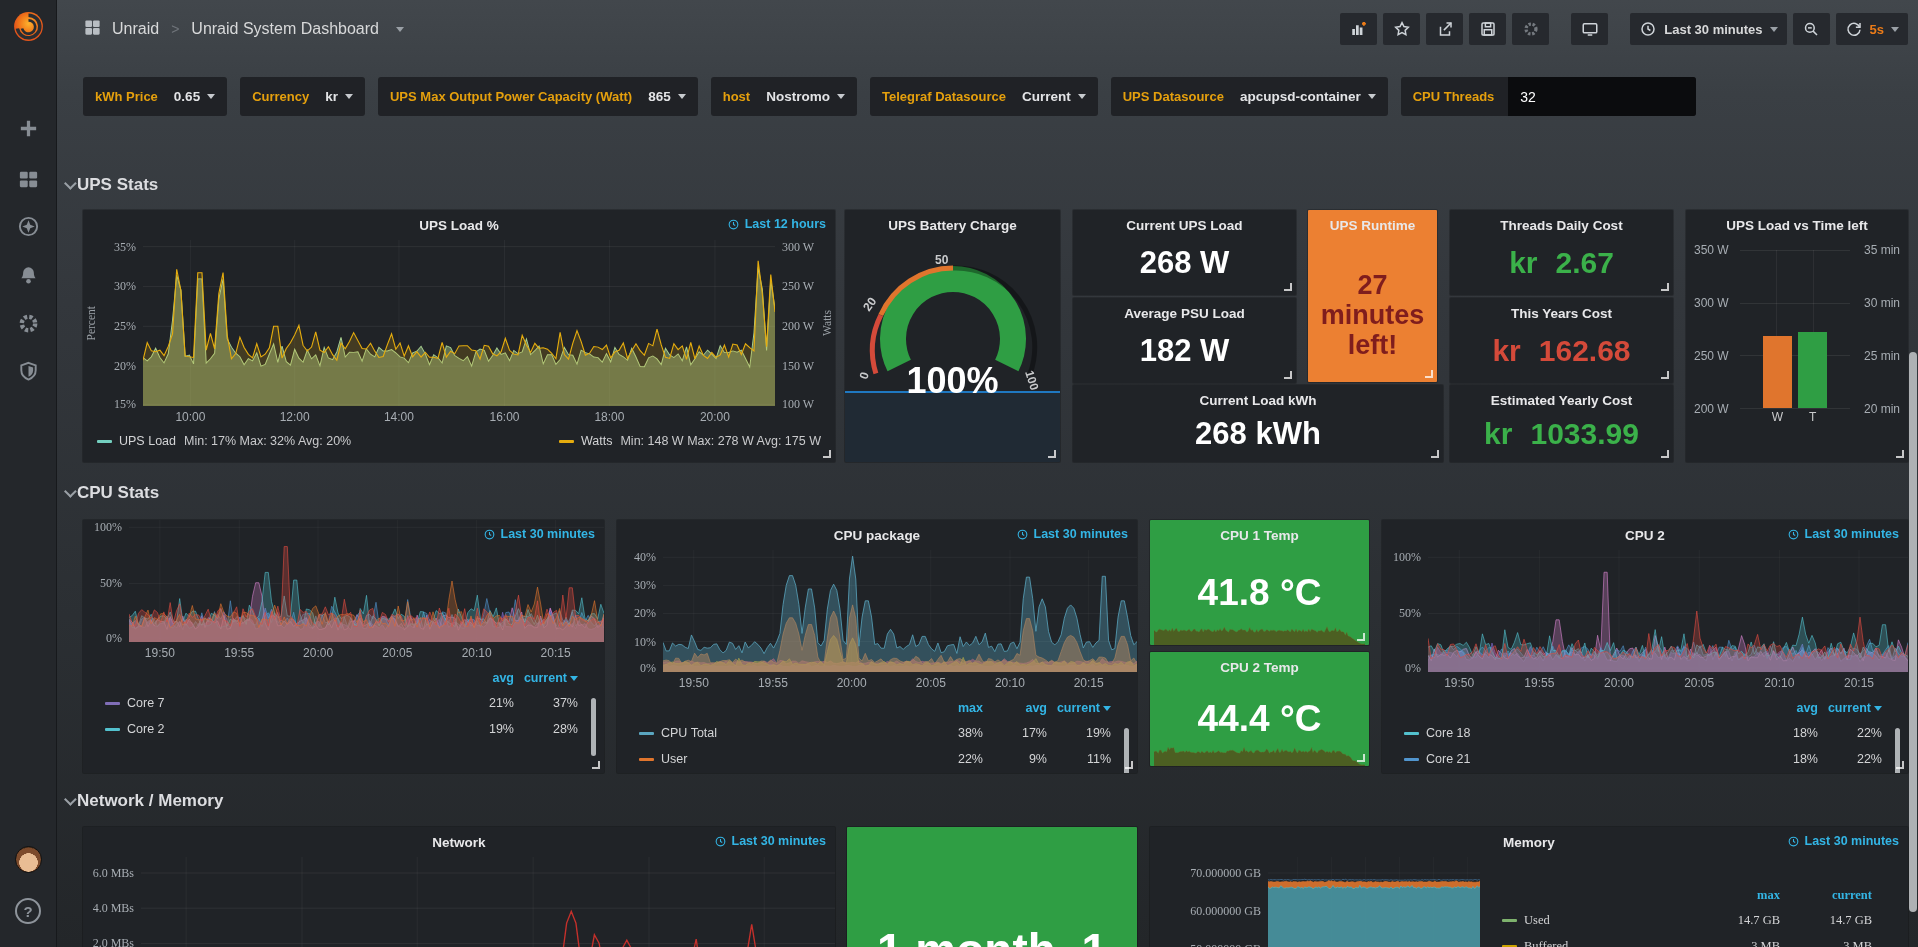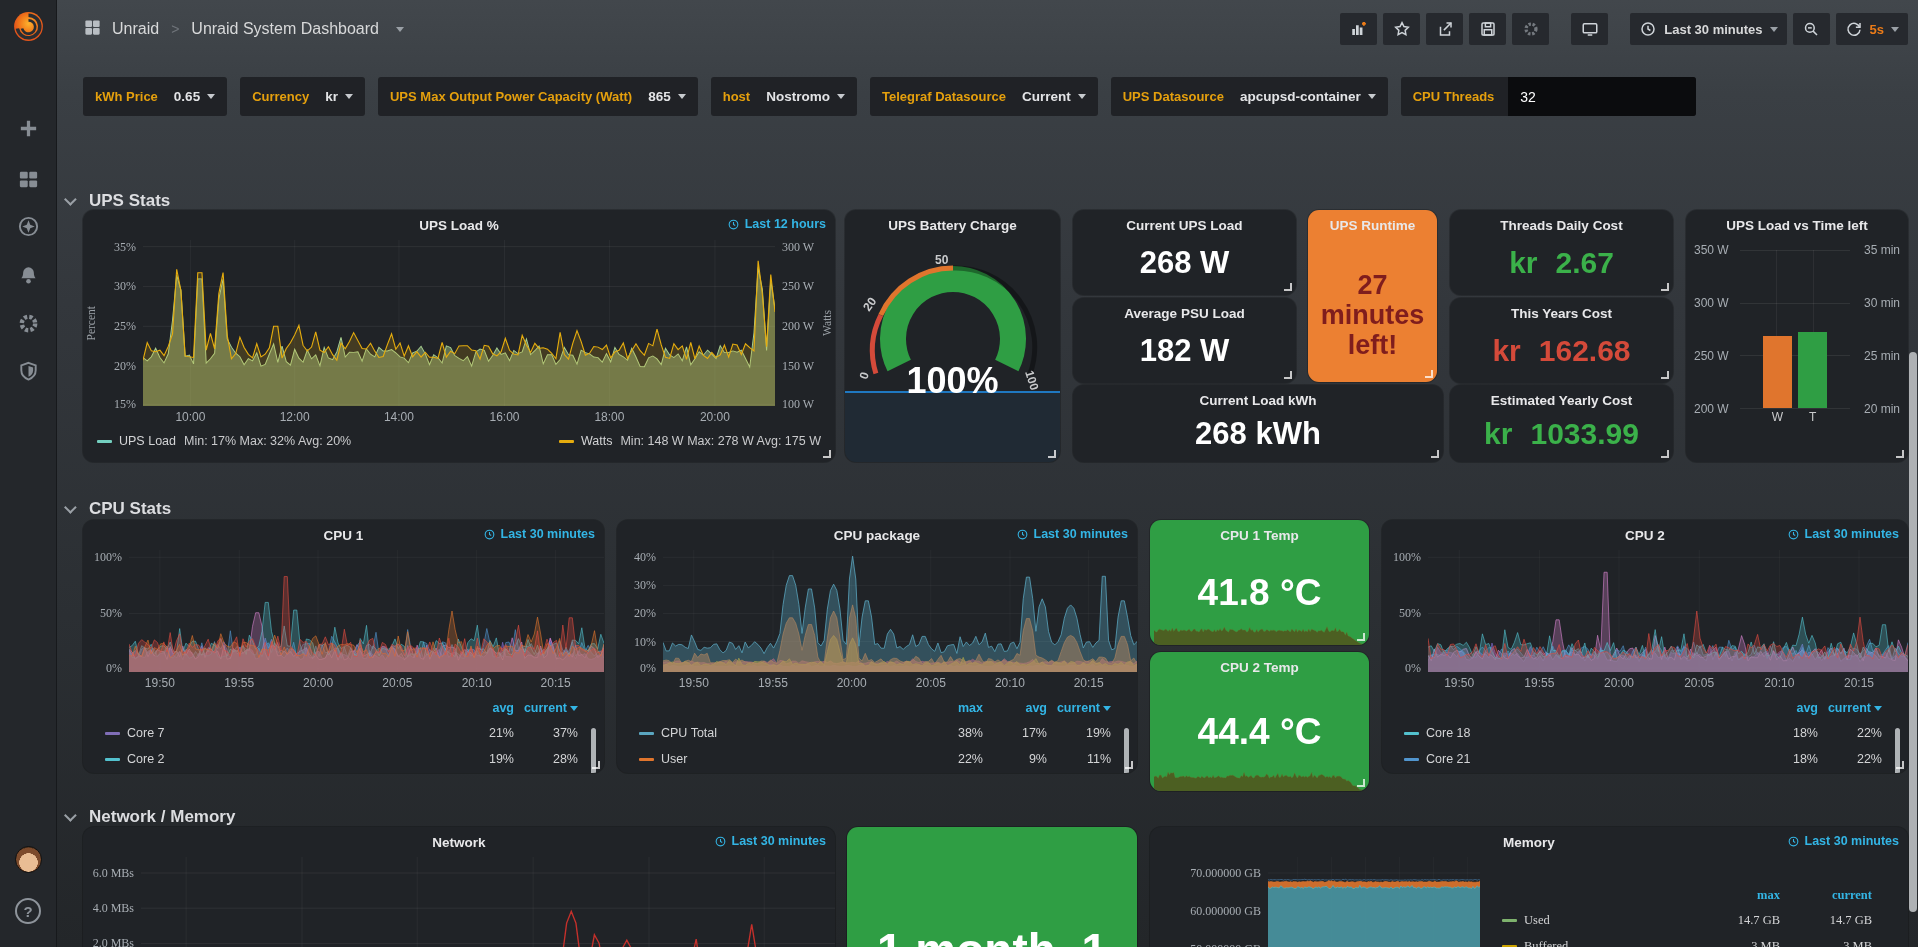--- a/index.html
+++ b/index.html
@@ -38,27 +38,27 @@
   .vvalue { color:#e3e4e6; font-size:13.5px; font-weight:600; margin-left:16px; }
   .vchip .caret { border-top-color:#c7cace; }
   .vinput { height:39px; width:188px; background:#0b0c0e; border-radius:0 3px 3px 0; color:#fff; font-size:14px; display:flex; align-items:center; padding:0 12px; }
   .vchip.threads { padding-right:0; }
 
   .linkrow { position:absolute; left:83px; top:124px; height:28px; background:#202226; border-radius:3px; display:flex; align-items:center; padding:0 14px; gap:30px; }
   .dashlink { display:flex; align-items:center; gap:7px; font-size:12.5px; font-weight:600; color:#d8d9da; cursor:pointer; }
   .dashlink svg { width:13px; height:13px; stroke:#c3c7cb; fill:none; stroke-width:2; }
 
   
-  .sechead { position:absolute; left:68px; display:flex; align-items:center; gap:12px; font-size:17px; font-weight:bold; color:#dcdde0; cursor:pointer;margin-top:16px; }
+  .sechead { position:absolute; left:68px; display:flex; align-items:center; font-size:17px; font-weight:bold; color:#dcdde0; cursor:pointer; }
   .chev { width:9px; height:9px; border-left:2px solid #9aa0a6; border-bottom:2px solid #9aa0a6; transform:rotate(-45deg) translateY(-3px); }
 
   .row { position:absolute; left:83px; }
 
   
-  .panel { position:absolute; background:#202327; border-radius:11px; box-shadow:0 0 0 1px rgba(0,0,0,.22); overflow:hidden; }
+  .panel { position:absolute; background:#202327; border-radius:1px; box-shadow:0 0 0 1px rgba(0,0,0,.22); overflow:hidden; }
   .panel::after { content:''; position:absolute; right:4px; bottom:4px; width:6px; height:6px;
     border-right:2px solid rgba(255,255,255,.75); border-bottom:2px solid rgba(255,255,255,.75); }
   .ptitle { height:30px; display:flex; align-items:center; justify-content:center; font-size:13.5px; font-weight:bold; color:#e8e8ea; cursor:pointer; }
   .timechip { position:absolute; right:9px; top:7px; display:flex; align-items:center; gap:5px; color:#33b5e5; font-size:12.5px; font-weight:600; cursor:pointer; }
   .timechip svg { width:13px; height:13px; stroke:#33b5e5; fill:none; stroke-width:2; }
 
   .gbody { position:relative; display:flex;font-family:Liberation Serif, serif; }
   .ylab { width:16px; display:flex; align-items:center; justify-content:center; font-size:11.5px; color:#9aa0a6; }
   .ylab span { writing-mode:vertical-rl; transform:rotate(180deg); }
   .gutter { position:relative; }
@@ -464,21 +464,20 @@
   </div>
 
   <div class="sechead" style="top:483px">
       <span class="chev"></span>
       <span>CPU Stats</span>
     </div>
 
   <div class="row" style="top:520px; width:1825px; height:253px">
 
     <div class="panel" style="left:0; top:0; width:521px; height:253px">
-      <div class="ptitle">CPU 1</div>
       <div class="timechip">
           <svg viewBox="0 0 24 24">
             <circle cx="12" cy="12" r="8"></circle>
             <path d="M12 7.5V12l3.2 2"></path>
           </svg>
           <span>Last 30 minutes</span>
         </div>
       <div class="gbody" style="height:122px">
         <div class="gutter l" style="width:46px">
           <span style="top:6%">100%</span>
@@ -624,21 +623,21 @@
     </div>
 
     <div class="panel stat green" style="left:1067px; top:0; width:219px; height:125px">
       <div class="ptitle">CPU 1 Temp</div>
       <div class="statv tempv">41.8 °C</div>
       <div class="sparkwrap"><svg class="gen" preserveAspectRatio="none" viewBox="0 0 1000 300">
             <path d="M0.0 168.3L6.7 182.4L13.3 186.4L20.0 167.4L26.7 161.8L33.3 165.6L40.0 169.2L46.7 175.0L53.3 162.1L60.0 166.3L66.7 181.4L73.3 165.2L80.0 180.8L86.7 150.9L93.3 181.6L100.0 163.5L106.7 152.8L113.3 180.8L120.0 182.5L126.7 167.3L133.3 173.7L140.0 169.5L146.7 169.9L153.3 179.5L160.0 170.7L166.7 161.0L173.3 178.5L180.0 181.5L186.7 164.0L193.3 159.1L200.0 178.5L206.7 179.6L213.3 186.7L220.0 167.0L226.7 157.4L233.3 187.5L240.0 160.4L246.7 173.0L253.3 163.6L260.0 160.3L266.7 172.8L273.3 180.2L280.0 184.3L286.7 166.0L293.3 186.6L300.0 164.8L306.7 176.6L313.3 156.3L320.0 179.2L326.7 166.7L333.3 141.5L340.0 170.8L346.7 178.1L353.3 187.4L360.0 161.5L366.7 166.0L373.3 164.5L380.0 173.6L386.7 182.7L393.3 186.0L400.0 169.1L406.7 168.6L413.3 157.4L420.0 169.7L426.7 166.7L433.3 170.4L440.0 188.4L446.7 179.0L453.3 145.7L460.0 171.2L466.7 165.8L473.3 187.1L480.0 187.8L486.7 162.3L493.3 187.7L500.0 171.4L506.7 162.2L513.3 159.9L520.0 180.8L526.7 180.8L533.3 166.0L540.0 169.3L546.7 180.9L553.3 169.0L560.0 172.1L566.7 168.9L573.3 171.9L580.0 185.8L586.7 174.1L593.3 170.7L600.0 175.0L606.7 174.0L613.3 181.4L620.0 173.2L626.7 178.2L633.3 165.3L640.0 178.0L646.7 185.1L653.3 159.2L660.0 173.5L666.7 185.0L673.3 159.5L680.0 188.1L686.7 168.4L693.3 173.5L700.0 183.4L706.7 160.2L713.3 185.8L720.0 174.2L726.7 185.8L733.3 159.4L740.0 183.5L746.7 160.3L753.3 165.3L760.0 171.2L766.7 176.0L773.3 189.0L780.0 174.1L786.7 175.7L793.3 169.3L800.0 180.9L806.7 188.9L813.3 164.6L820.0 139.4L826.7 173.9L833.3 186.6L840.0 173.9L846.7 173.0L853.3 176.5L860.0 148.2L866.7 185.8L873.3 178.2L880.0 161.0L886.7 182.7L893.3 182.5L900.0 188.0L906.7 214.8L913.3 188.3L920.0 221.2L926.7 224.6L933.3 231.2L940.0 242.0L946.7 249.7L953.3 259.9L960.0 267.3L966.7 276.0L973.3 282.3L980.0 289.6L986.7 290.6L993.3 290.4L1000.0 290.0L1000 300L0 300Z" fill="rgba(84,79,26,0.8)" stroke="none"></path>
             <path d="M0.0 168.3L6.7 182.4L13.3 186.4L20.0 167.4L26.7 161.8L33.3 165.6L40.0 169.2L46.7 175.0L53.3 162.1L60.0 166.3L66.7 181.4L73.3 165.2L80.0 180.8L86.7 150.9L93.3 181.6L100.0 163.5L106.7 152.8L113.3 180.8L120.0 182.5L126.7 167.3L133.3 173.7L140.0 169.5L146.7 169.9L153.3 179.5L160.0 170.7L166.7 161.0L173.3 178.5L180.0 181.5L186.7 164.0L193.3 159.1L200.0 178.5L206.7 179.6L213.3 186.7L220.0 167.0L226.7 157.4L233.3 187.5L240.0 160.4L246.7 173.0L253.3 163.6L260.0 160.3L266.7 172.8L273.3 180.2L280.0 184.3L286.7 166.0L293.3 186.6L300.0 164.8L306.7 176.6L313.3 156.3L320.0 179.2L326.7 166.7L333.3 141.5L340.0 170.8L346.7 178.1L353.3 187.4L360.0 161.5L366.7 166.0L373.3 164.5L380.0 173.6L386.7 182.7L393.3 186.0L400.0 169.1L406.7 168.6L413.3 157.4L420.0 169.7L426.7 166.7L433.3 170.4L440.0 188.4L446.7 179.0L453.3 145.7L460.0 171.2L466.7 165.8L473.3 187.1L480.0 187.8L486.7 162.3L493.3 187.7L500.0 171.4L506.7 162.2L513.3 159.9L520.0 180.8L526.7 180.8L533.3 166.0L540.0 169.3L546.7 180.9L553.3 169.0L560.0 172.1L566.7 168.9L573.3 171.9L580.0 185.8L586.7 174.1L593.3 170.7L600.0 175.0L606.7 174.0L613.3 181.4L620.0 173.2L626.7 178.2L633.3 165.3L640.0 178.0L646.7 185.1L653.3 159.2L660.0 173.5L666.7 185.0L673.3 159.5L680.0 188.1L686.7 168.4L693.3 173.5L700.0 183.4L706.7 160.2L713.3 185.8L720.0 174.2L726.7 185.8L733.3 159.4L740.0 183.5L746.7 160.3L753.3 165.3L760.0 171.2L766.7 176.0L773.3 189.0L780.0 174.1L786.7 175.7L793.3 169.3L800.0 180.9L806.7 188.9L813.3 164.6L820.0 139.4L826.7 173.9L833.3 186.6L840.0 173.9L846.7 173.0L853.3 176.5L860.0 148.2L866.7 185.8L873.3 178.2L880.0 161.0L886.7 182.7L893.3 182.5L900.0 188.0L906.7 214.8L913.3 188.3L920.0 221.2L926.7 224.6L933.3 231.2L940.0 242.0L946.7 249.7L953.3 259.9L960.0 267.3L966.7 276.0L973.3 282.3L980.0 289.6L986.7 290.6L993.3 290.4L1000.0 290.0" fill="none" stroke="rgba(120,113,40,0.9)" stroke-width="2"></path>
           </svg></div>
     </div>
-    <div class="panel stat green" style="left:1067px; top:132px; width:219px; height:139px">
+    <div class="panel stat green" style="left:1067px; top:132px; width:219px; height:114px">
       <div class="ptitle">CPU 2 Temp</div>
       <div class="statv tempv">44.4 °C</div>
       <div class="sparkwrap"><svg class="gen" preserveAspectRatio="none" viewBox="0 0 1000 300">
             <path d="M0.0 173.2L6.7 169.1L13.3 172.7L20.0 188.9L26.7 159.9L33.3 161.0L40.0 188.3L46.7 175.4L53.3 170.1L60.0 176.8L66.7 135.4L73.3 156.9L80.0 139.4L86.7 144.0L93.3 136.1L100.0 182.5L106.7 182.8L113.3 182.6L120.0 176.9L126.7 171.7L133.3 171.9L140.0 167.6L146.7 180.8L153.3 164.7L160.0 176.4L166.7 169.3L173.3 179.1L180.0 181.3L186.7 181.1L193.3 186.3L200.0 186.5L206.7 174.0L213.3 174.3L220.0 187.3L226.7 169.0L233.3 180.3L240.0 185.4L246.7 171.4L253.3 167.0L260.0 184.2L266.7 176.4L273.3 184.5L280.0 163.9L286.7 186.0L293.3 180.0L300.0 173.9L306.7 165.8L313.3 180.8L320.0 178.9L326.7 184.1L333.3 183.3L340.0 184.6L346.7 167.1L353.3 170.3L360.0 161.9L366.7 164.3L373.3 161.0L380.0 168.1L386.7 177.4L393.3 182.7L400.0 186.1L406.7 186.5L413.3 165.7L420.0 174.0L426.7 136.1L433.3 172.9L440.0 166.4L446.7 181.1L453.3 172.8L460.0 163.4L466.7 181.5L473.3 186.9L480.0 167.7L486.7 160.3L493.3 161.6L500.0 174.0L506.7 179.5L513.3 177.1L520.0 178.4L526.7 171.3L533.3 150.8L540.0 160.7L546.7 188.0L553.3 176.8L560.0 176.0L566.7 162.1L573.3 188.3L580.0 165.9L586.7 145.9L593.3 180.5L600.0 178.4L606.7 152.2L613.3 176.8L620.0 165.5L626.7 162.0L633.3 172.1L640.0 177.3L646.7 170.7L653.3 185.4L660.0 171.7L666.7 140.4L673.3 170.4L680.0 186.5L686.7 161.7L693.3 165.7L700.0 178.3L706.7 168.3L713.3 179.3L720.0 168.4L726.7 181.5L733.3 172.9L740.0 165.4L746.7 136.9L753.3 182.5L760.0 161.0L766.7 171.1L773.3 186.7L780.0 165.5L786.7 161.1L793.3 154.9L800.0 159.4L806.7 168.4L813.3 180.3L820.0 170.4L826.7 179.9L833.3 172.5L840.0 187.7L846.7 165.4L853.3 162.3L860.0 185.3L866.7 169.8L873.3 169.2L880.0 168.8L886.7 175.9L893.3 192.0L900.0 195.4L906.7 196.3L913.3 214.7L920.0 207.9L926.7 217.0L933.3 228.0L940.0 248.2L946.7 255.2L953.3 253.9L960.0 264.4L966.7 270.3L973.3 283.8L980.0 288.7L986.7 290.2L993.3 288.8L1000.0 291.0L1000 300L0 300Z" fill="rgba(84,79,26,0.8)" stroke="none"></path>
             <path d="M0.0 173.2L6.7 169.1L13.3 172.7L20.0 188.9L26.7 159.9L33.3 161.0L40.0 188.3L46.7 175.4L53.3 170.1L60.0 176.8L66.7 135.4L73.3 156.9L80.0 139.4L86.7 144.0L93.3 136.1L100.0 182.5L106.7 182.8L113.3 182.6L120.0 176.9L126.7 171.7L133.3 171.9L140.0 167.6L146.7 180.8L153.3 164.7L160.0 176.4L166.7 169.3L173.3 179.1L180.0 181.3L186.7 181.1L193.3 186.3L200.0 186.5L206.7 174.0L213.3 174.3L220.0 187.3L226.7 169.0L233.3 180.3L240.0 185.4L246.7 171.4L253.3 167.0L260.0 184.2L266.7 176.4L273.3 184.5L280.0 163.9L286.7 186.0L293.3 180.0L300.0 173.9L306.7 165.8L313.3 180.8L320.0 178.9L326.7 184.1L333.3 183.3L340.0 184.6L346.7 167.1L353.3 170.3L360.0 161.9L366.7 164.3L373.3 161.0L380.0 168.1L386.7 177.4L393.3 182.7L400.0 186.1L406.7 186.5L413.3 165.7L420.0 174.0L426.7 136.1L433.3 172.9L440.0 166.4L446.7 181.1L453.3 172.8L460.0 163.4L466.7 181.5L473.3 186.9L480.0 167.7L486.7 160.3L493.3 161.6L500.0 174.0L506.7 179.5L513.3 177.1L520.0 178.4L526.7 171.3L533.3 150.8L540.0 160.7L546.7 188.0L553.3 176.8L560.0 176.0L566.7 162.1L573.3 188.3L580.0 165.9L586.7 145.9L593.3 180.5L600.0 178.4L606.7 152.2L613.3 176.8L620.0 165.5L626.7 162.0L633.3 172.1L640.0 177.3L646.7 170.7L653.3 185.4L660.0 171.7L666.7 140.4L673.3 170.4L680.0 186.5L686.7 161.7L693.3 165.7L700.0 178.3L706.7 168.3L713.3 179.3L720.0 168.4L726.7 181.5L733.3 172.9L740.0 165.4L746.7 136.9L753.3 182.5L760.0 161.0L766.7 171.1L773.3 186.7L780.0 165.5L786.7 161.1L793.3 154.9L800.0 159.4L806.7 168.4L813.3 180.3L820.0 170.4L826.7 179.9L833.3 172.5L840.0 187.7L846.7 165.4L853.3 162.3L860.0 185.3L866.7 169.8L873.3 169.2L880.0 168.8L886.7 175.9L893.3 192.0L900.0 195.4L906.7 196.3L913.3 214.7L920.0 207.9L926.7 217.0L933.3 228.0L940.0 248.2L946.7 255.2L953.3 253.9L960.0 264.4L966.7 270.3L973.3 283.8L980.0 288.7L986.7 290.2L993.3 288.8L1000.0 291.0" fill="none" stroke="rgba(120,113,40,0.9)" stroke-width="2"></path>
           </svg></div>
     </div>
 
     <div class="panel" style="left:1299px; top:0; width:526px; height:253px">
       <div class="ptitle">CPU 2</div>

